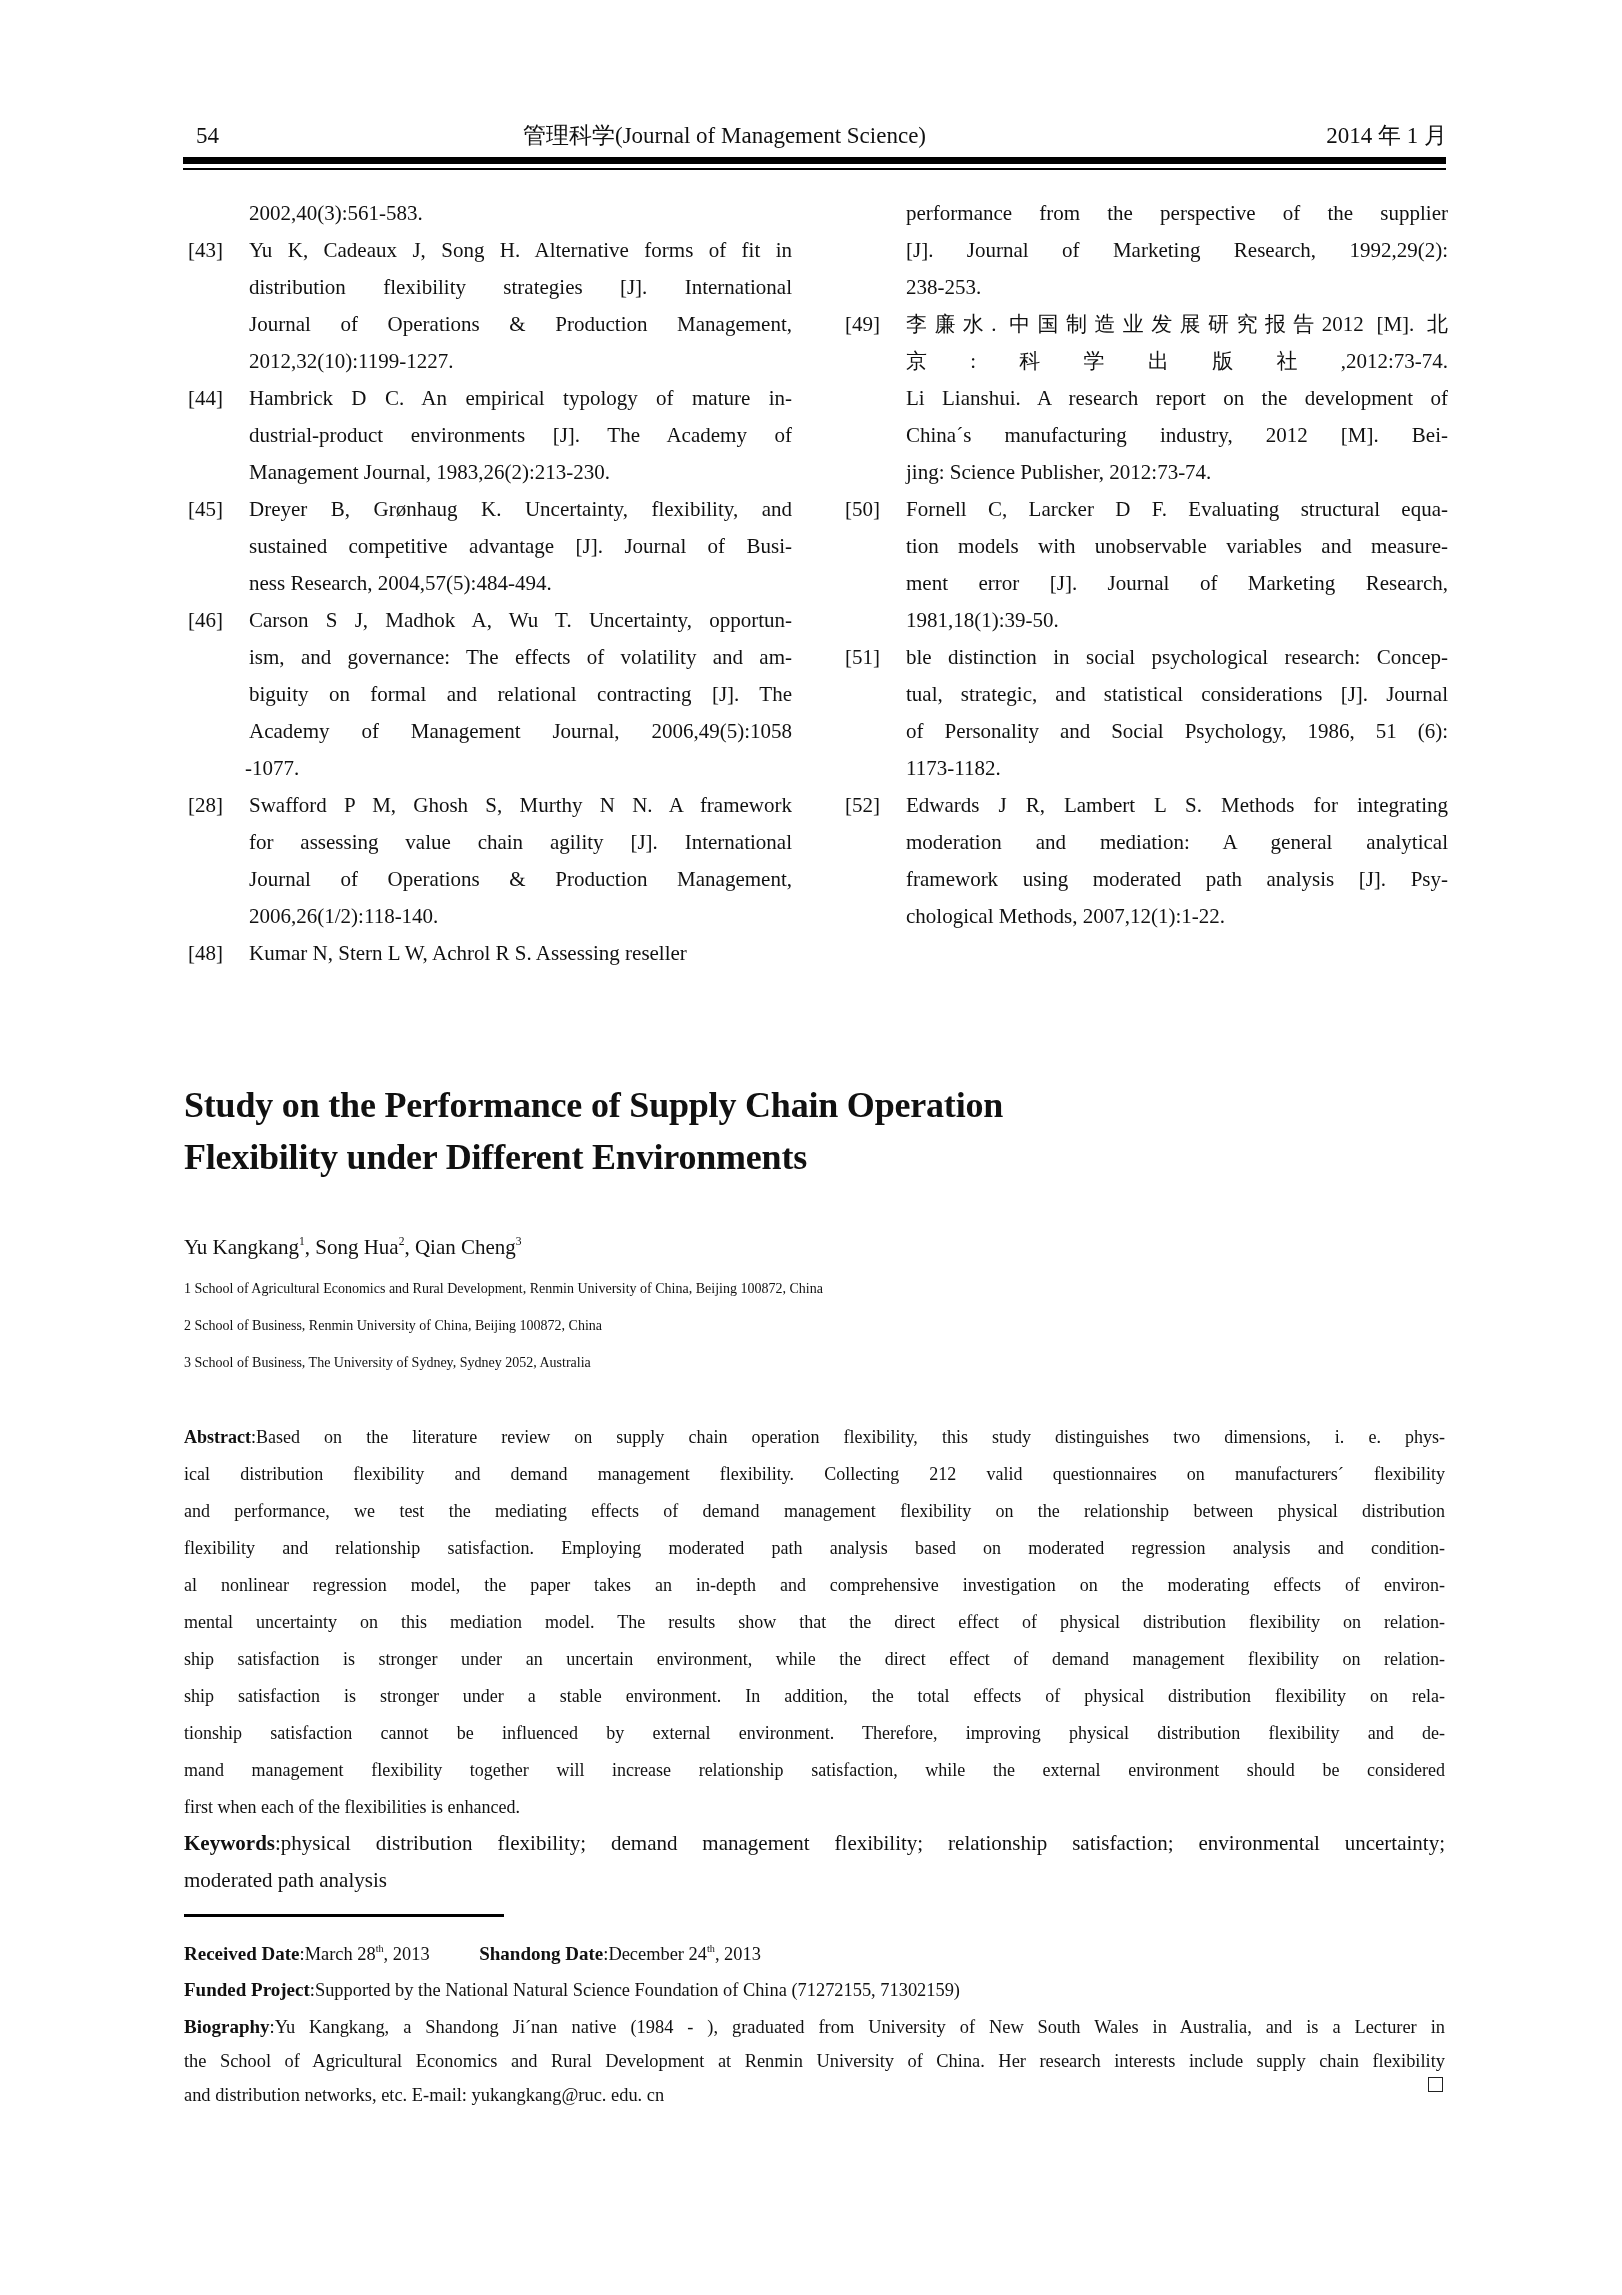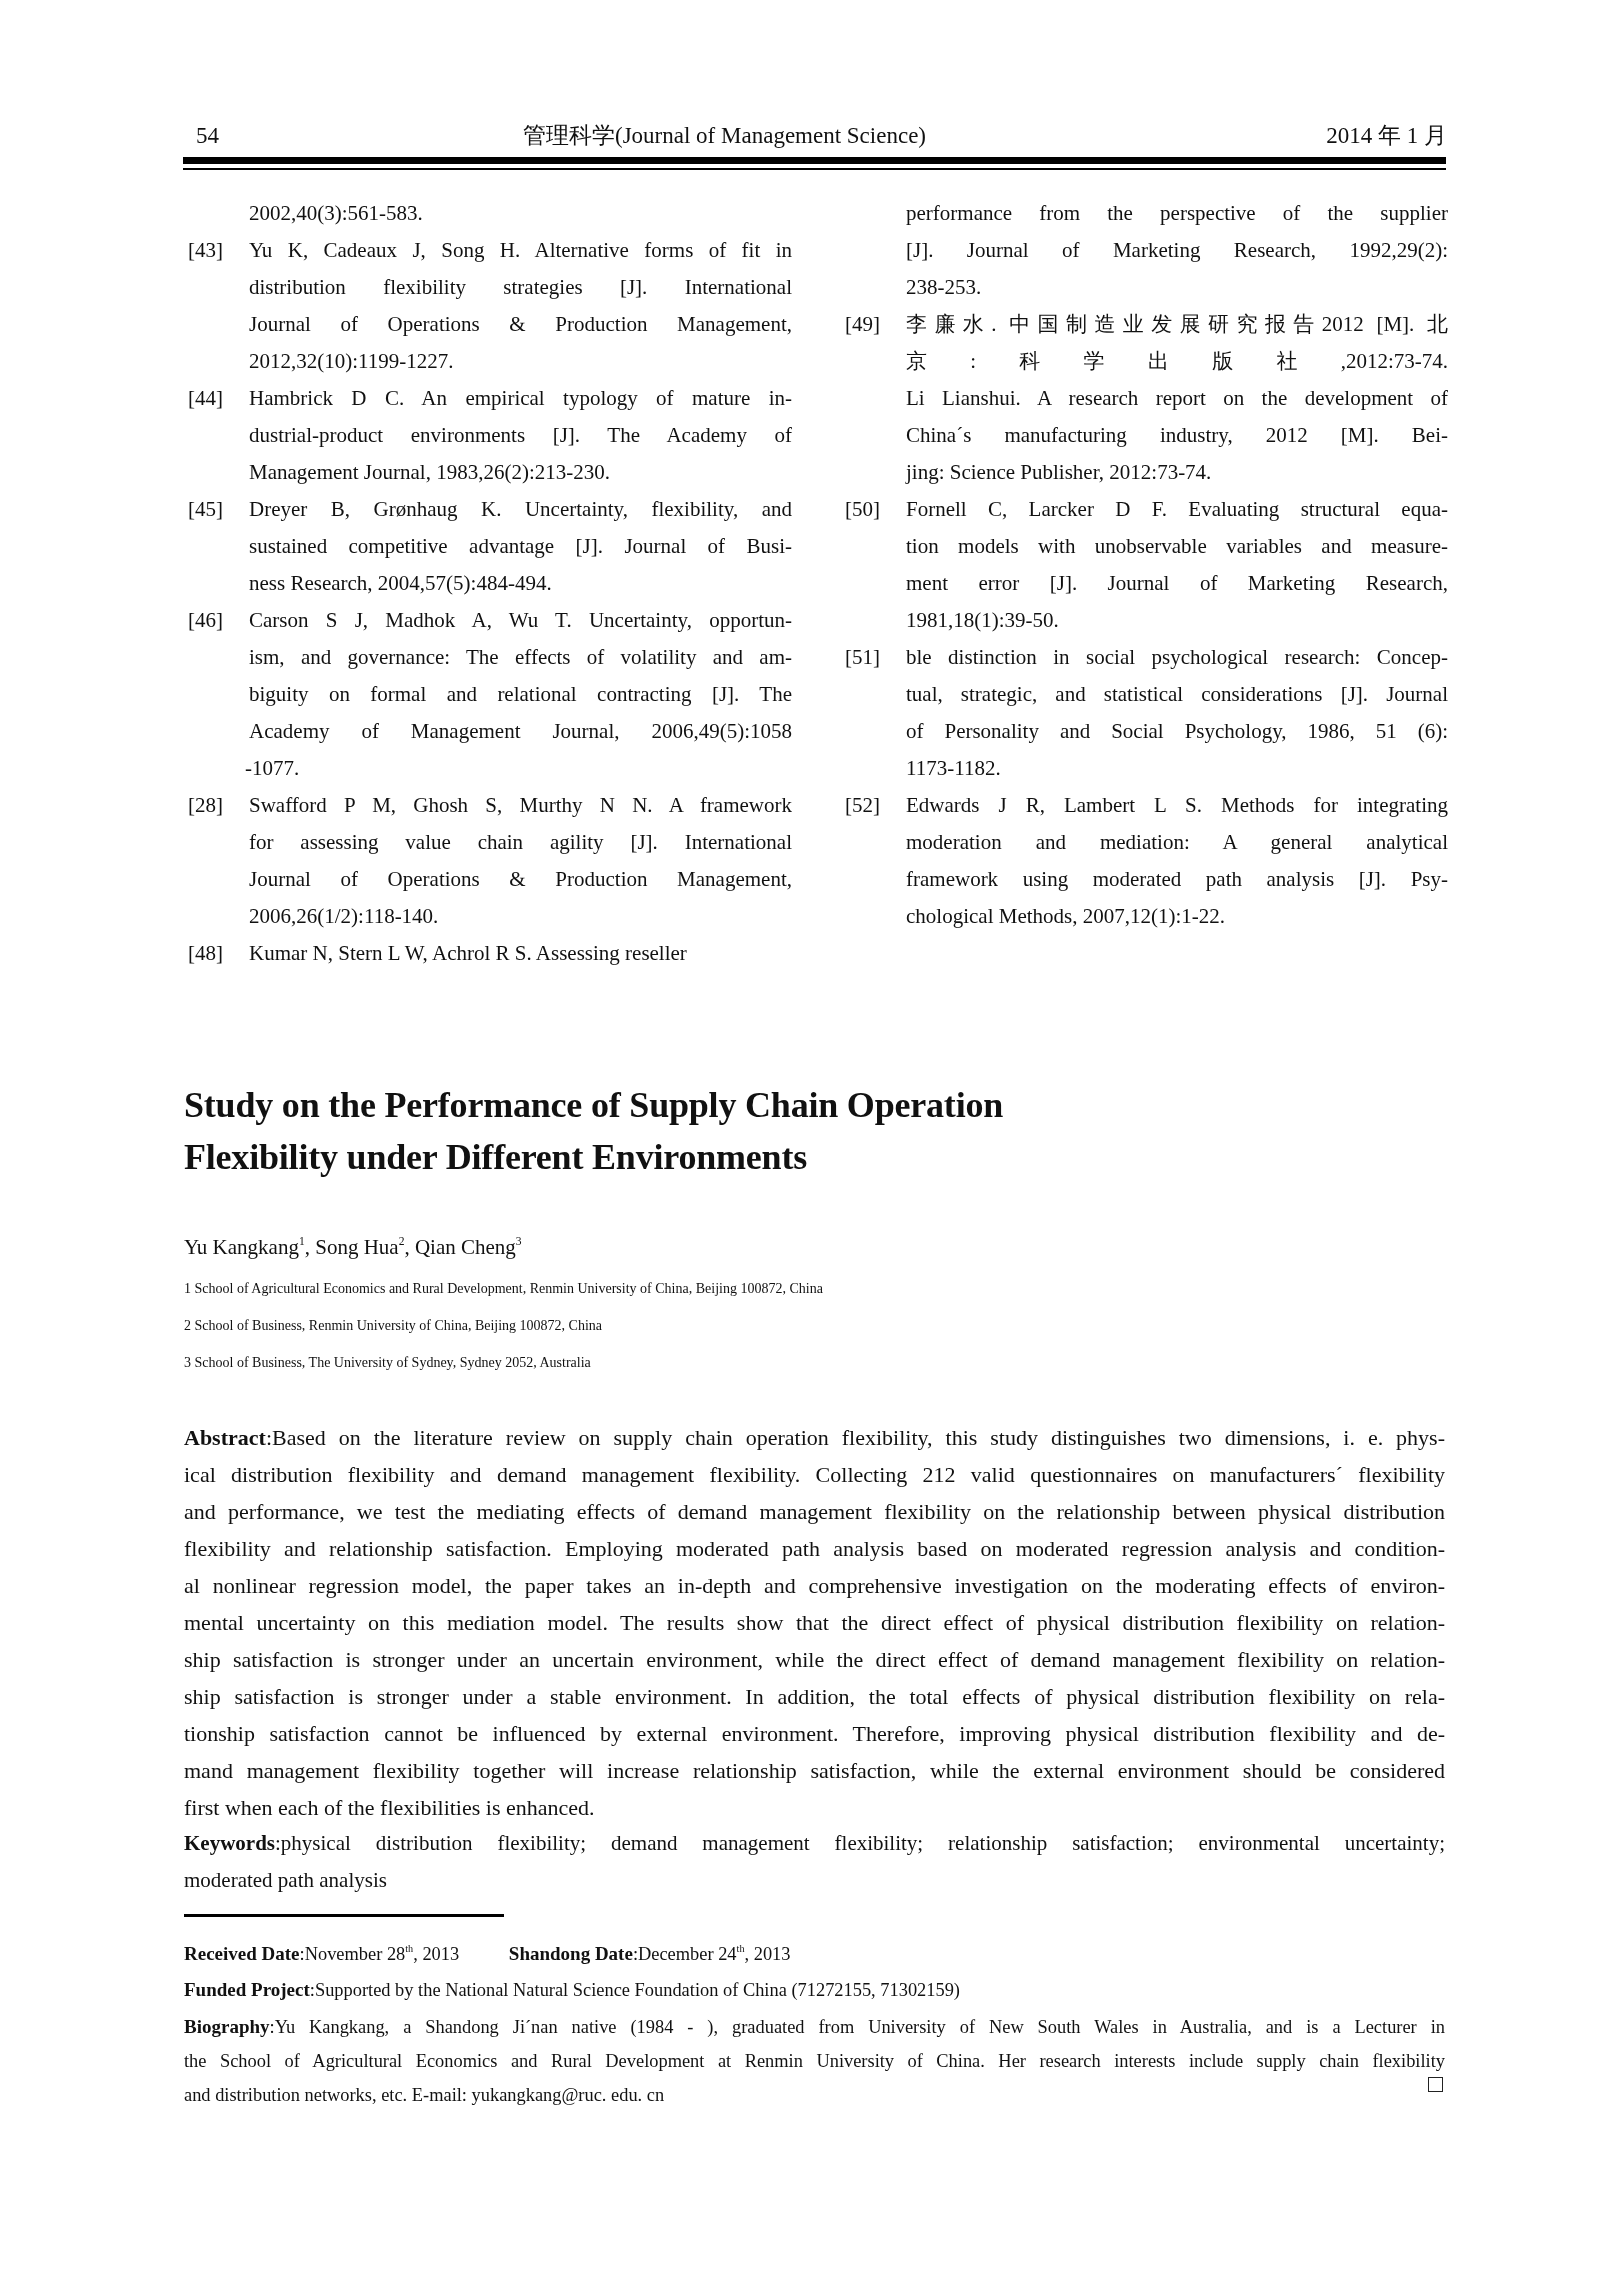--- a/index.html
+++ b/index.html
@@ -22,21 +22,21 @@
   .ref .line.last { text-align-last: left; }
   .ref .line.out { margin-left: -4.1px; }
 
   #title { left: 184px; top: 1079px; font-size: 36px; line-height: 52px; font-weight: bold;
            font-family: "Liberation Serif", serif; letter-spacing: -0.2px; }
   #authors { left: 184px; top: 1234px; font-size: 21px; line-height: 27px; }
   #authors sup { font-size: 11.6px; vertical-align: 9.5px; line-height: 0; }
   .aff { left: 184px; font-size: 14px; line-height: 27px; white-space: nowrap; }
   #aff1 { top: 1275px; } #aff2 { top: 1312px; } #aff3 { top: 1349px; }
 
-  #abstract { left: 184px; width: 1261px; top: 1419px; font-size: 22px; line-height: 37px; }
+  #abstract { left: 184px; width: 1261px; top: 1419px; font-size: 18px; line-height: 37px; }
   #abstract .line { display: block; text-align: justify; text-align-last: justify; white-space: nowrap; }
   #abstract .line.last { text-align-last: left; }
   .lbl { font-weight: bold; }
 
   #keywords { left: 184px; width: 1261px; top: 1825px; font-size: 21px; line-height: 37px; }
   #keywords .line { display: block; text-align: justify; text-align-last: justify; white-space: nowrap; }
   #keywords .line.last { text-align-last: left; }
 
   .fn-rule { left: 184px; top: 1914px; width: 320px; height: 2.7px; background: #000; }
   .fn { left: 184px; width: 1261px; font-size: 18.4px; line-height: 27px; white-space: nowrap; }
@@ -167,21 +167,21 @@
     <span class="line last">first when each of the flexibilities is enhanced.</span>
   </div>
 
 <div class="abs" id="keywords">
     <span class="line"><span class="lbl">Keywords</span>:<span>physical distribution flexibility; demand management flexibility; relationship satisfaction; environmental uncertainty;</span></span>
     <span class="line last">moderated path analysis</span>
   </div>
 
 <div class="abs fn-rule"></div>
 <div class="abs fn" id="fn-dates">
-  <span class="lbl">Received Date</span>:<span>November 28</span><sup>th</sup><span>, 2013</span>
+  <span class="lbl">Received Date</span>:<span>March 28</span><sup>th</sup><span>, 2013</span>
   <span id="fn-accepted"><span class="lbl">Shandong Date</span>:<span>December 24</span><sup>th</sup><span>, 2013</span></span>
 </div>
 <div class="abs fn" id="fn-funded">
   <span class="lbl">Funded Project</span>:<span>Supported by the National Natural Science Foundation of China (71272155, 71302159)</span>
 </div>
 <div class="abs fn" id="fn-bio">
     <span class="line"><span class="lbl">Biography</span>:<span>Yu Kangkang, a Shandong Ji´nan native (1984 - ), graduated from University of New South Wales in Australia, and is a Lecturer in</span></span>
     <span class="line">the School of Agricultural Economics and Rural Development at Renmin University of China. Her research interests include supply chain flexibility</span>
     <span class="line last">and distribution networks, etc. E-mail: yukangkang@ruc. edu. cn</span>
   </div>

